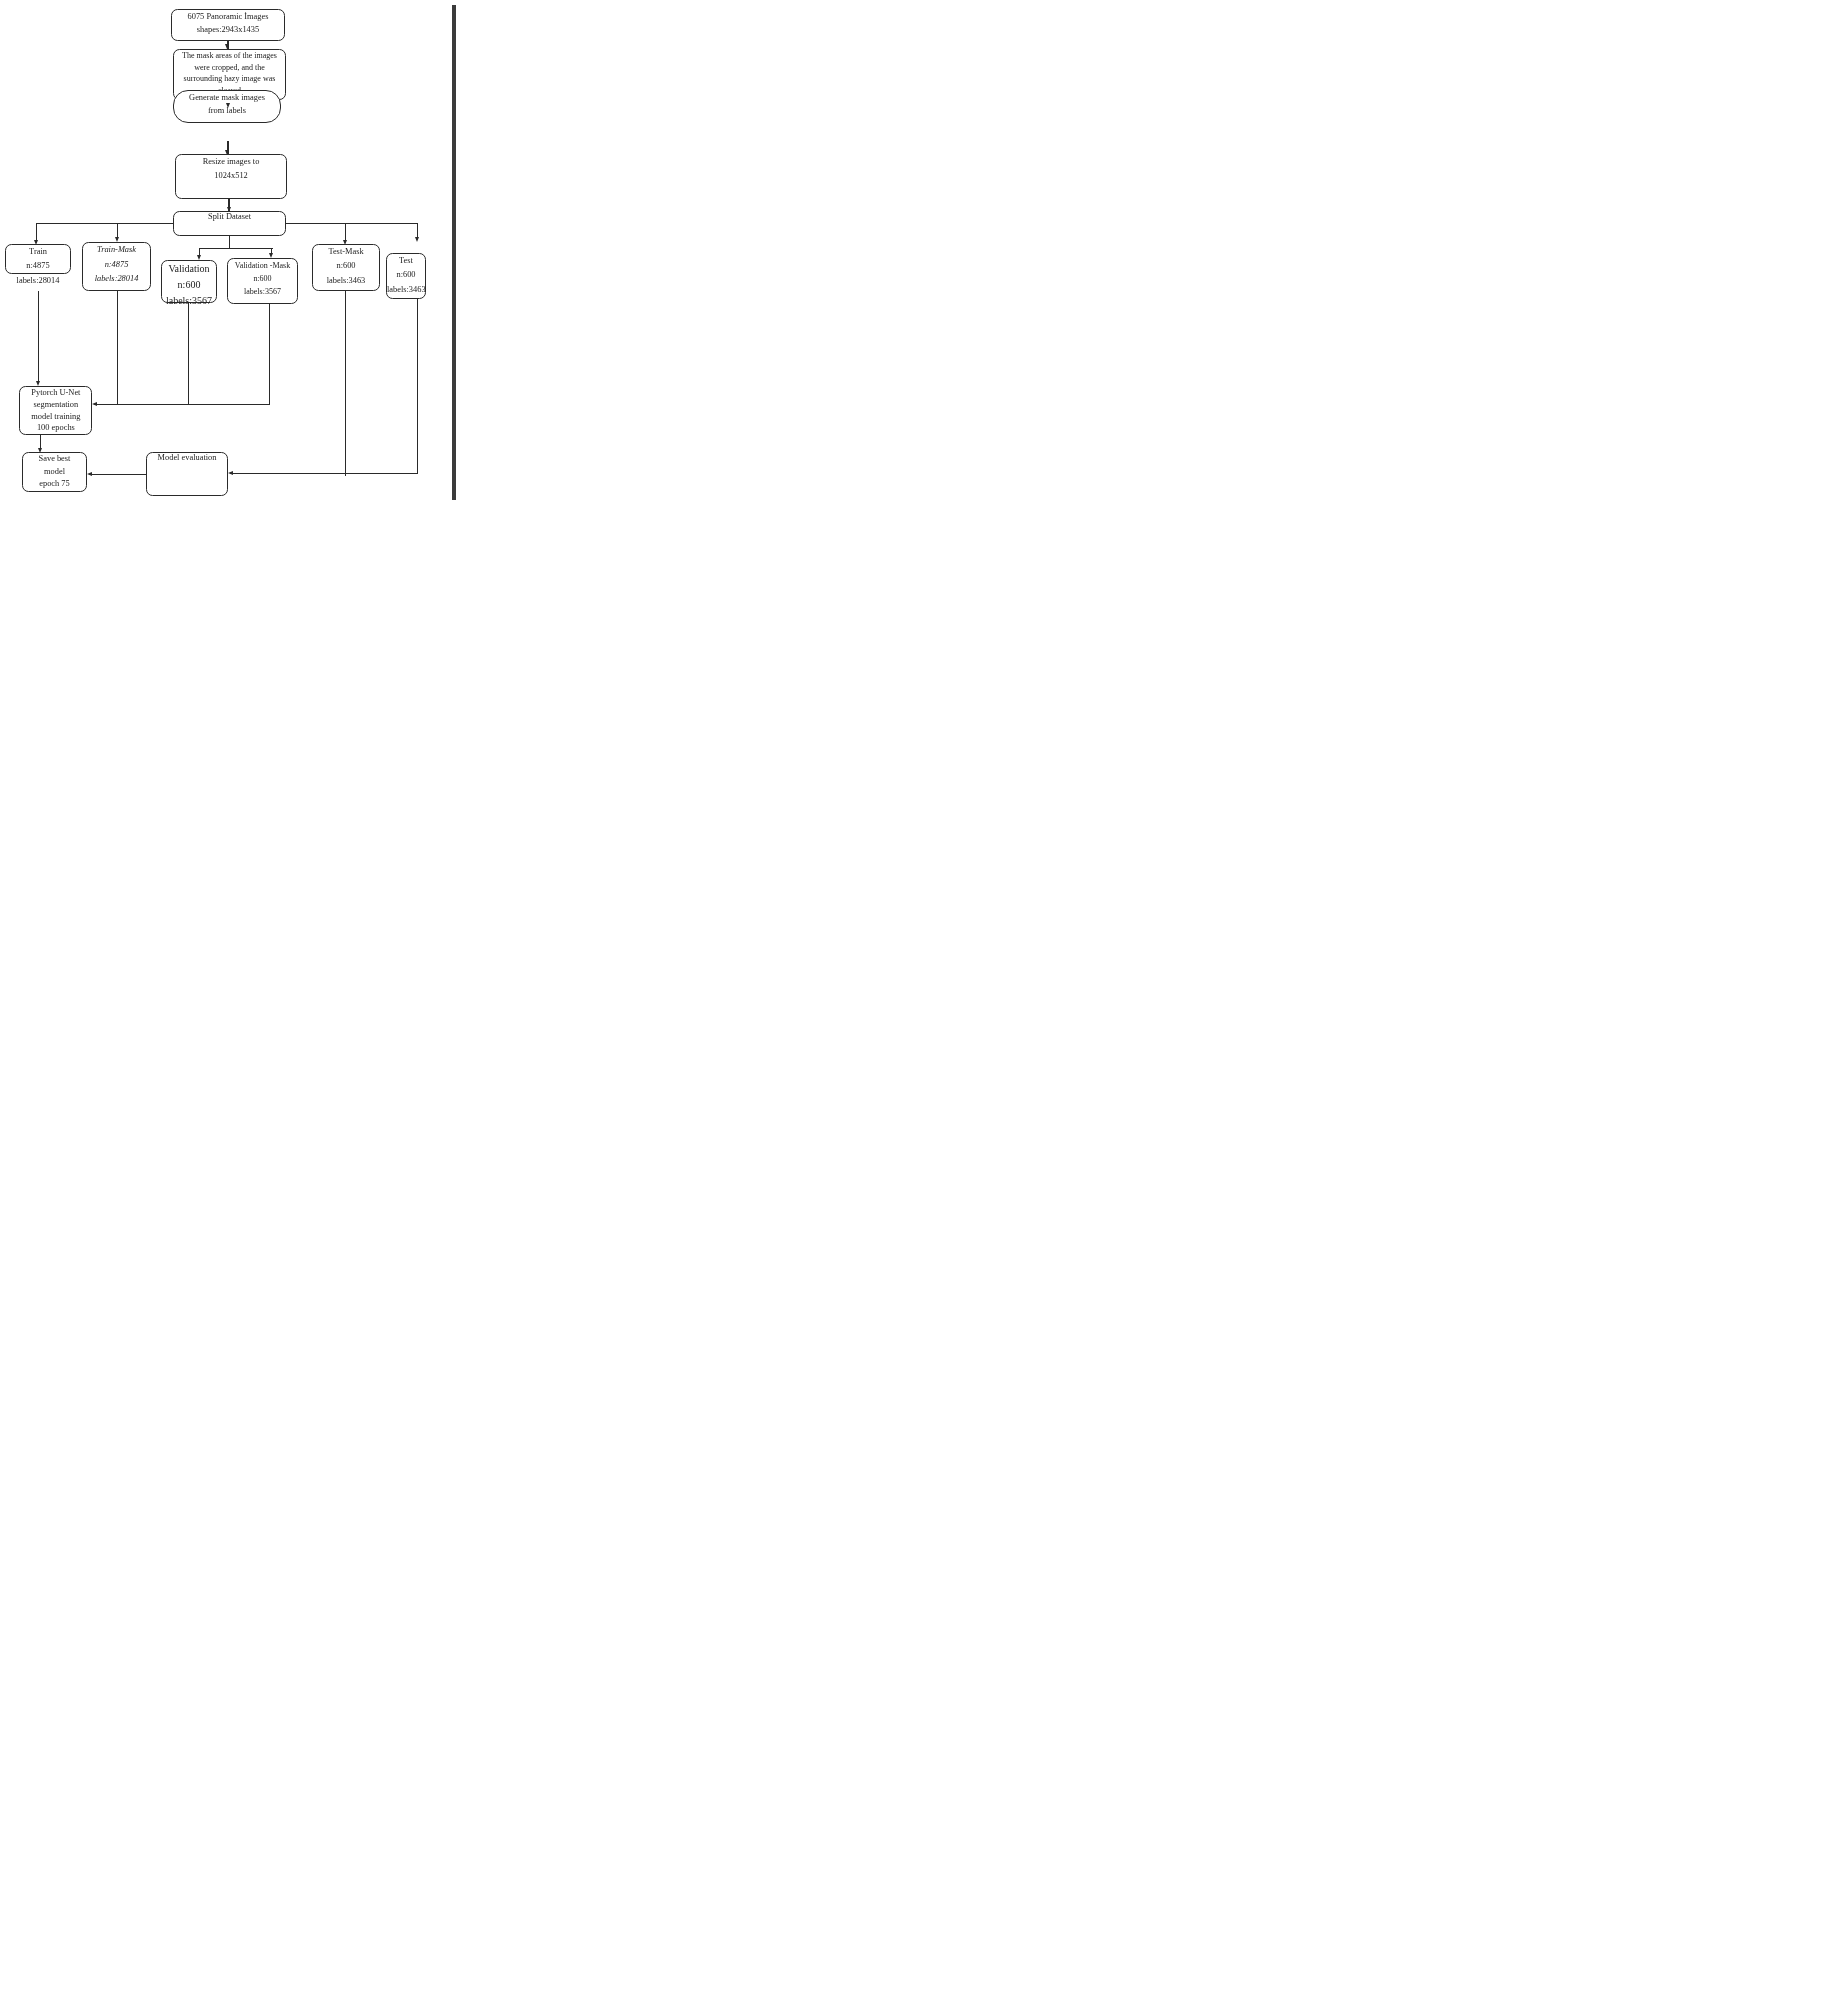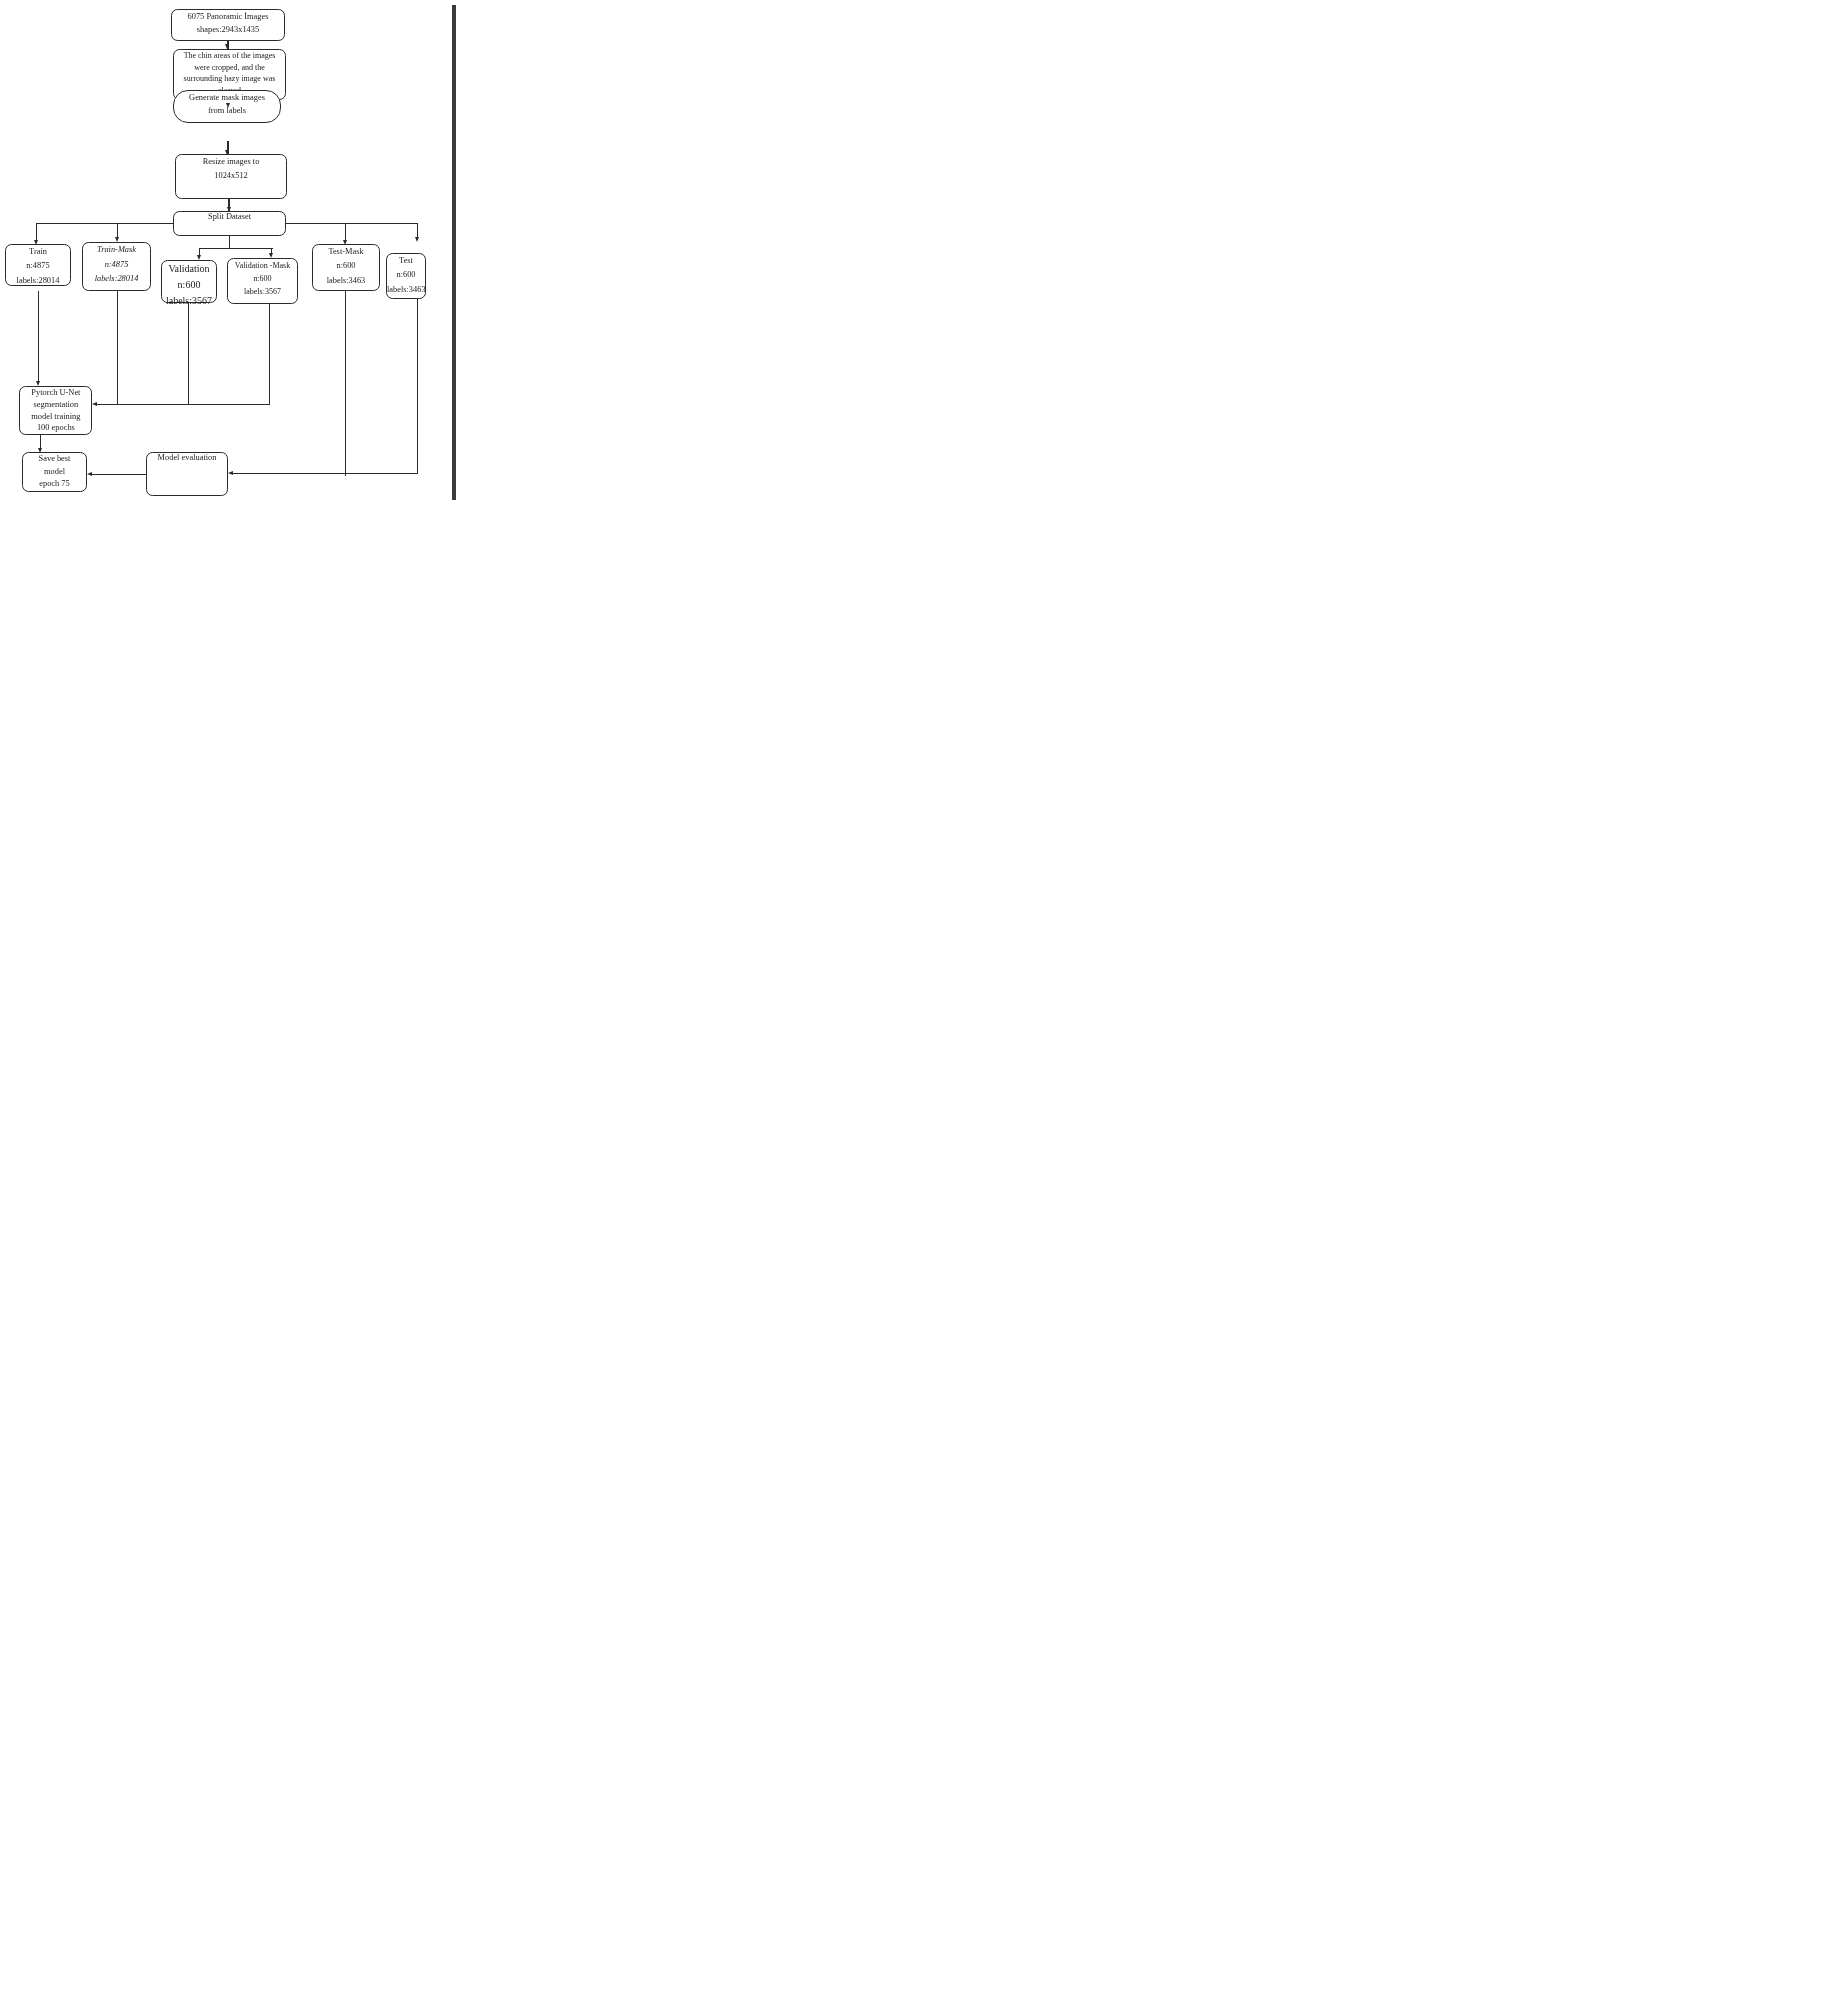--- a/index.html
+++ b/index.html
@@ -19,41 +19,41 @@
 <body>
 
 <div class="canvas">
 
   <div class="node" style="left:171px;top:9px;width:114px;height:32px;line-height:1.6;">
       <div class="nl">6075 Panoramic İmages</div>
       <div class="nl">shapes:2943x1435</div>
     </div>
 
   <div class="node" style="left:173px;top:49px;width:113px;height:51px;line-height:1.45;font-size:8px;">
-      <div class="nl">The chin areas of the images</div>
+      <div class="nl">The mask areas of the images</div>
       <div class="nl">were cropped, and the</div>
       <div class="nl">surrounding hazy image was</div>
       <div class="nl">cleared</div>
     </div>
 
   <div class="node" style="left:173px;top:90px;width:108px;height:33px;line-height:1.6;border-radius:15px;">
       <div class="nl">Generate mask images</div>
       <div class="nl">from labels</div>
     </div>
 
   <div class="node" style="left:175px;top:154px;width:112px;height:45px;line-height:1.7;">
       <div class="nl">Resize images to</div>
       <div class="nl">1024x512</div>
     </div>
 
   <div class="node" style="left:173px;top:211px;width:113px;height:25px;">
       <div class="nl">Split Dataset</div>
     </div>
 
-  <div class="node" style="left:5px;top:244px;width:66px;height:42px;line-height:1.7;">
+  <div class="node" style="left:5px;top:244px;width:66px;height:30px;line-height:1.7;">
       <div class="nl">Train</div>
       <div class="nl">n:4875</div>
       <div class="nl">labels:28014</div>
     </div>
 
   <div class="node" style="left:82px;top:242px;width:69px;height:49px;line-height:1.75;font-style:italic;">
       <div class="nl">Train-Mask</div>
       <div class="nl">n:4875</div>
       <div class="nl">labels:28014</div>
     </div>

